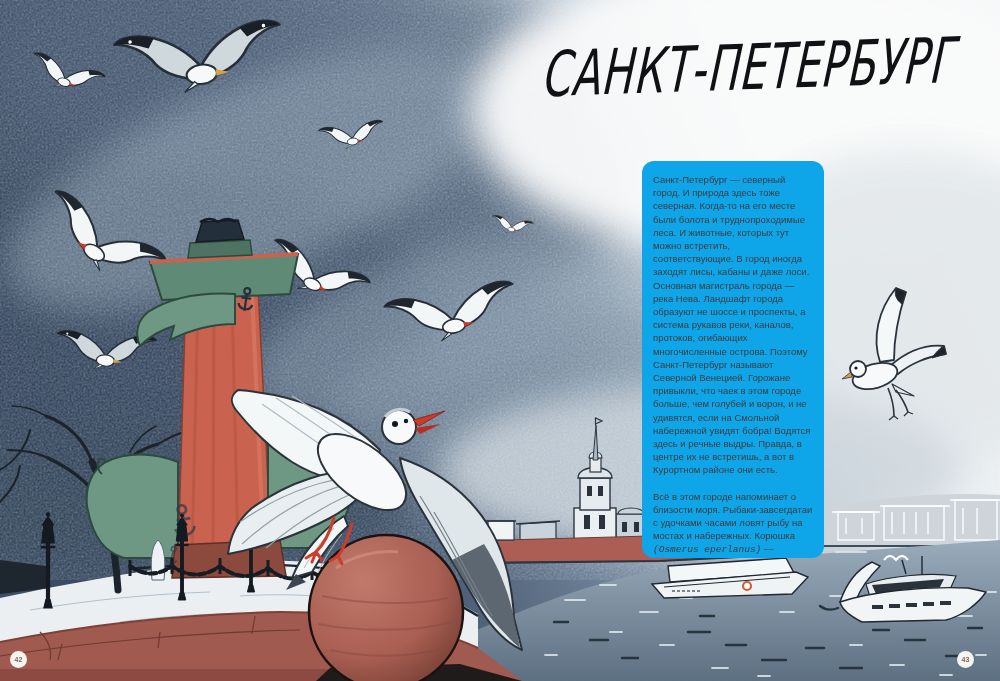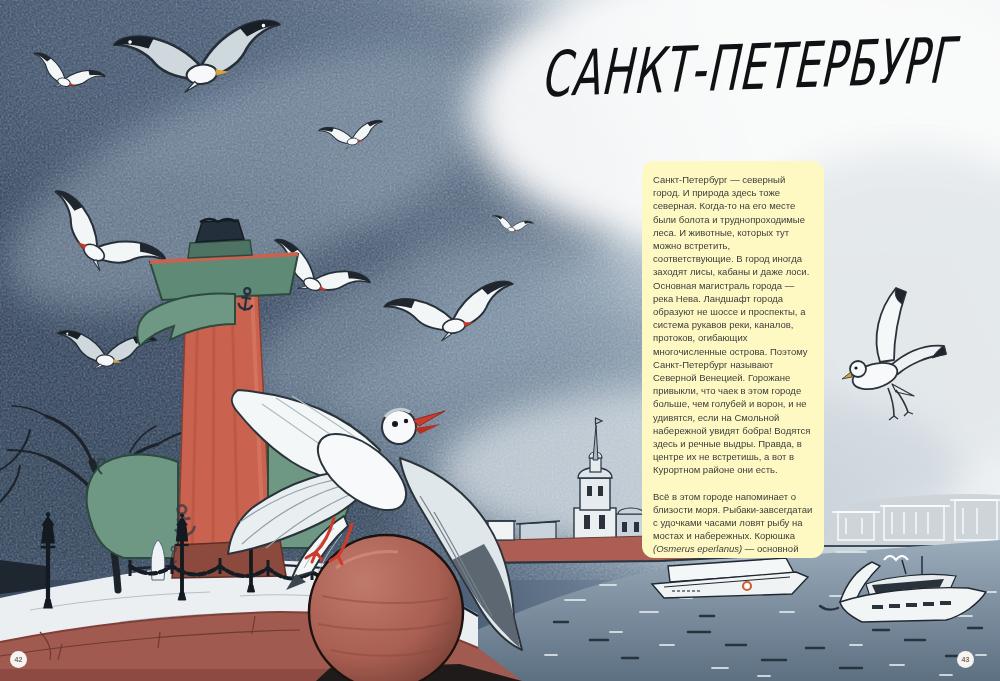--- a/index.html
+++ b/index.html
@@ -5,25 +5,25 @@
   html,body{margin:0;padding:0;background:#888;}
   .spread{position:relative;width:1000px;height:681px;overflow:hidden;
           background:#e9edf0;font-family:"Liberation Sans",sans-serif;}
   .scene{position:absolute;left:0;top:0;width:1000px;height:681px;display:block;}
   .title{position:absolute;left:508px;top:24px;width:488px;height:86px;
          display:flex;align-items:center;justify-content:center;white-space:nowrap;
          font-family:"DejaVu Sans",sans-serif;font-size:57px;font-weight:400;
          color:#101114;letter-spacing:1px;
          transform:rotate(-2deg) skewX(-14deg) scale(0.74,1.1);transform-origin:50% 50%;}
   .panel{position:absolute;left:642px;top:161px;width:182px;height:397px;
-         background:#fef9c3;border-radius:12px;padding:12px 11px;box-sizing:border-box;
+         background:#0ea5e9;border-radius:12px;padding:12px 11px;box-sizing:border-box;
          overflow:hidden;}
   .panel p{margin:0 0 13px 0;font:400 9.5px/13.2px "Liberation Sans",sans-serif;
            color:#3c3c3c;}
-  .panel p em{font-style:italic;}
+  .panel p em{font-style:italic;font-family:Liberation Mono, monospace;}
   .pagenum{position:absolute;width:17px;height:17px;border-radius:50%;background:#f5f4f1;
            display:flex;align-items:center;justify-content:center;
            font:700 7px "Liberation Sans",sans-serif;color:#776a5d;}
   .pagenum.left{left:10px;top:651px;}
   .pagenum.right{left:957px;top:651px;}
 </style>
 </head>
 <body>
 
 <div class="spread">

